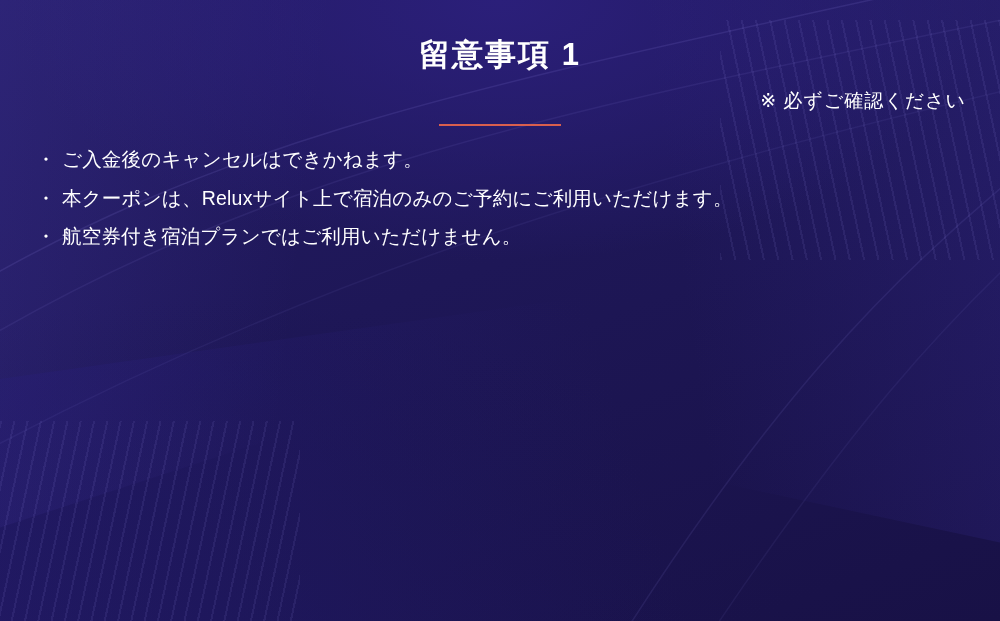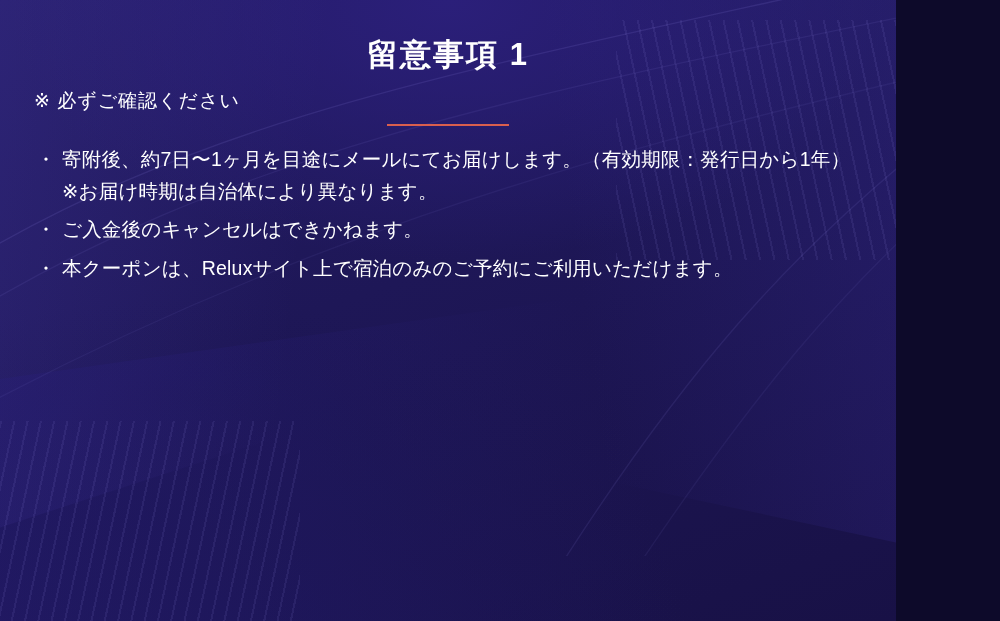--- a/index.html
+++ b/index.html
@@ -5,21 +5,21 @@
   html, body {
     margin: 0;
     padding: 0;
     background: #0d0a2a;
   }
   body {
     font-family: "Liberation Sans", "DejaVu Sans", sans-serif;
   }
   .page {
     position: relative;
-    width: 896px;
+    width: 1000px;
     height: 621px;
     overflow: hidden;
     background:
       radial-gradient(ellipse 70% 60% at 50% 0%, #2b1f7a 0%, rgba(43,31,122,0) 70%),
       radial-gradient(ellipse 90% 80% at 20% 100%, #1a1450 0%, rgba(26,20,80,0) 65%),
       linear-gradient(160deg, #241c66 0%, #1e1757 45%, #181146 100%);
   }
   
   .sweep {
     position: absolute;
@@ -83,21 +83,21 @@
   }
   .title {
     text-align: center;
     font-size: 31px;
     font-weight: bold;
     letter-spacing: 2px;
     margin: 10px 0 12px 0;
     color: #ffffff;
   }
   .subtitle {
-    text-align: left;
+    text-align: right;
     font-size: 19px;
     letter-spacing: 1px;
     color: #ffffff;
     margin-bottom: 10px;
   }
   .divider {
     width: 122px;
     height: 2px;
     background: #d95f4e;
     margin: 0 auto 18px auto;
@@ -143,18 +143,18 @@
     <path d="M620 640 C 760 420, 880 280, 1060 140" stroke="rgba(150,140,235,0.20)" stroke-width="1.5" fill="none"></path>
     <path d="M700 650 C 840 440, 940 320, 1080 200" stroke="rgba(150,140,235,0.14)" stroke-width="1.5" fill="none"></path>
   </svg>
 
   <div class="content">
     <div class="title">留意事項 1</div>
     <div class="subtitle">※ 必ずご確認ください</div>
     <div class="divider"></div>
 
     <ul class="notes">
-      <li>寄附後、約7日〜1ヶ月を目途にメールにてお届けします。（有効期限：発行日から1年）※お届け時期は自治体により異なります。</li>
       <li>ご入金後のキャンセルはできかねます。</li>
       <li>本クーポンは、Reluxサイト上で宿泊のみのご予約にご利用いただけます。</li>
+      <li>航空券付き宿泊プランではご利用いただけません。</li>
     </ul>
   </div>
 </div>
 
 </body></html>

